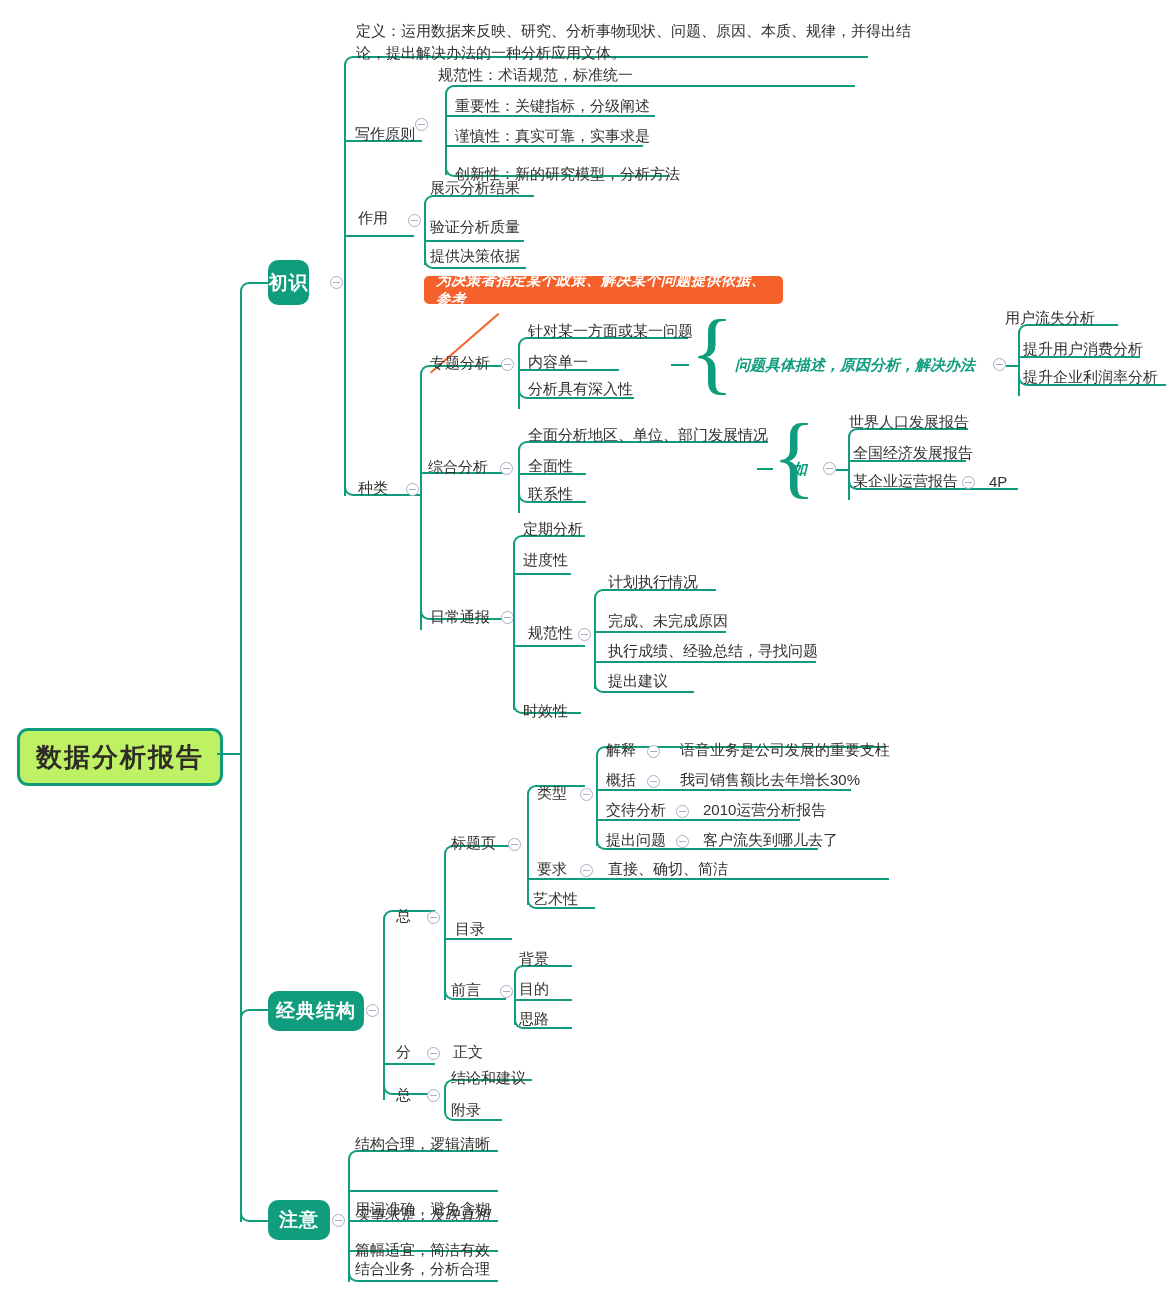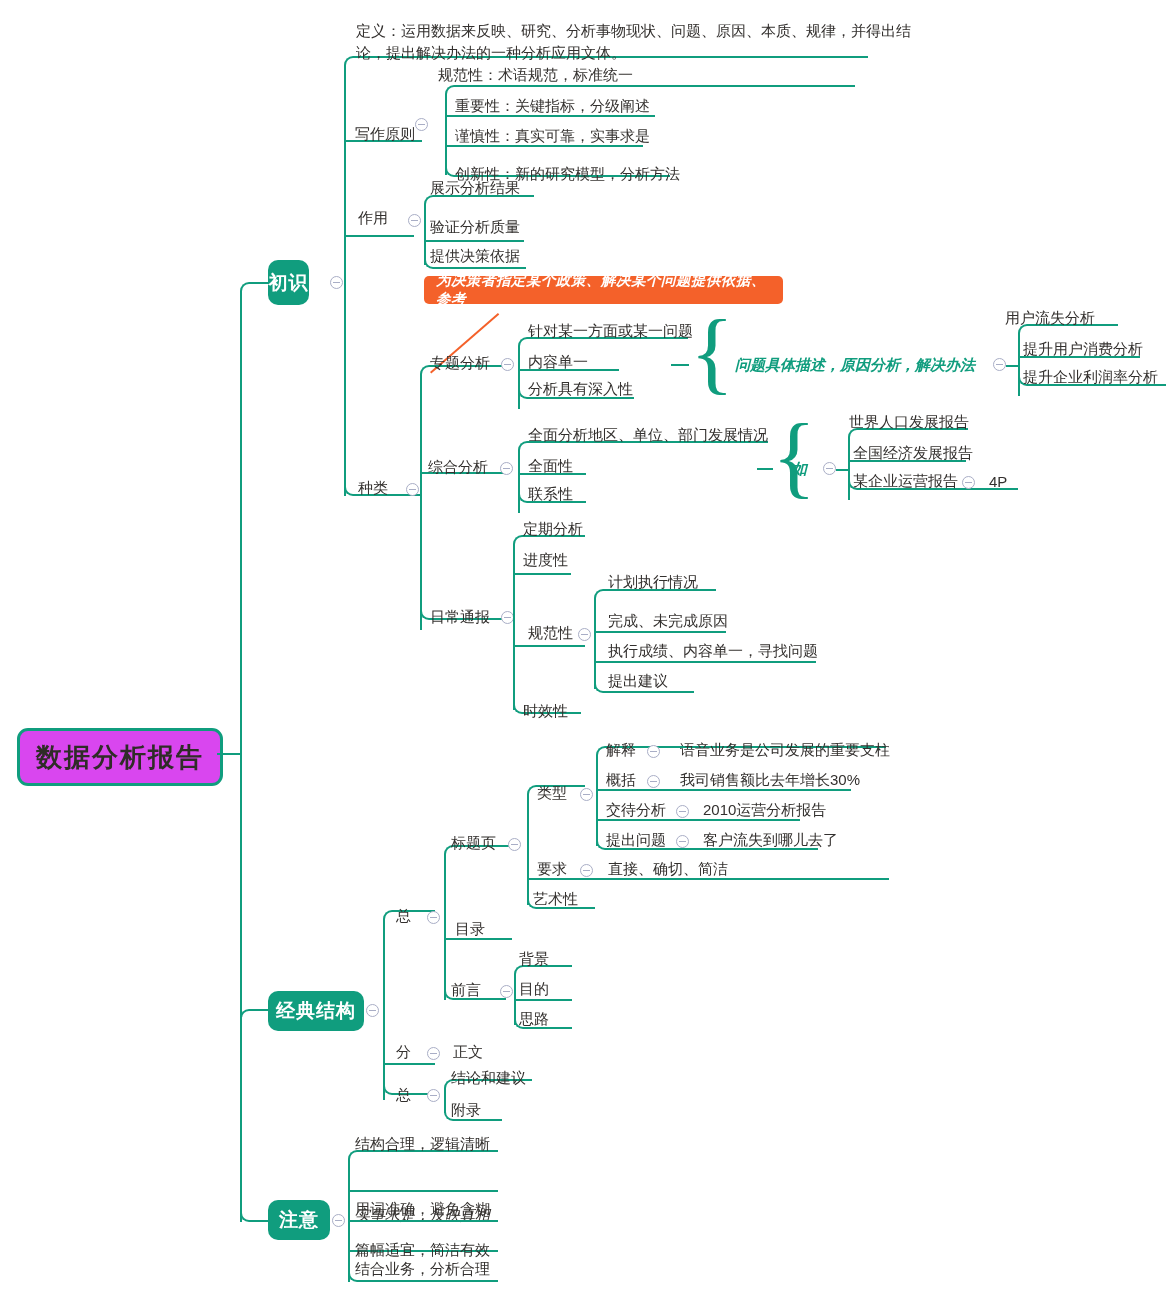--- a/index.html
+++ b/index.html
@@ -20,21 +20,21 @@
     white-space:nowrap;
     color:#33302e;
     font-size:15px;
     line-height:1;
   }
   .noline{border-bottom:none;}
 
   
   .root{
     position:absolute;
-    background:#d946ef;
+    background:#bef264;
     border:3px solid #109d7e;
     border-radius:11px;
     color:#2f2c27;
     font-size:26px;
     font-weight:bold;
     letter-spacing:2px;
     display:flex;
     align-items:center;
     justify-content:center;
   }
@@ -324,21 +324,21 @@
   <div class="h" style="left:604px;top:589px;width:112px;"></div>
   <div class="nd noline" style="left:608px;top:574px;">
     <span>计划执行情况</span>
   </div>
   <div class="h" style="left:594px;top:631px;width:132px;"></div>
   <div class="nd noline" style="left:608px;top:613px;">
     <span>完成、未完成原因</span>
   </div>
   <div class="h" style="left:594px;top:661px;width:222px;"></div>
   <div class="nd noline" style="left:608px;top:643px;">
-    <span>执行成绩、内容单一，寻找问题</span>
+    <span>执行成绩、经验总结，寻找问题</span>
   </div>
   <div class="elb elb-bl" style="left:594px;top:679px;width:16px;height:14px;"></div>
   <div class="h" style="left:604px;top:691px;width:90px;"></div>
   <div class="nd noline" style="left:608px;top:673px;">
     <span>提出建议</span>
   </div>
   <div class="elb elb-bl" style="left:513px;top:700px;width:16px;height:14px;"></div>
   <div class="h" style="left:523px;top:712px;width:58px;"></div>
   <div class="nd noline" style="left:523px;top:703px;">
     <span>时效性</span>

